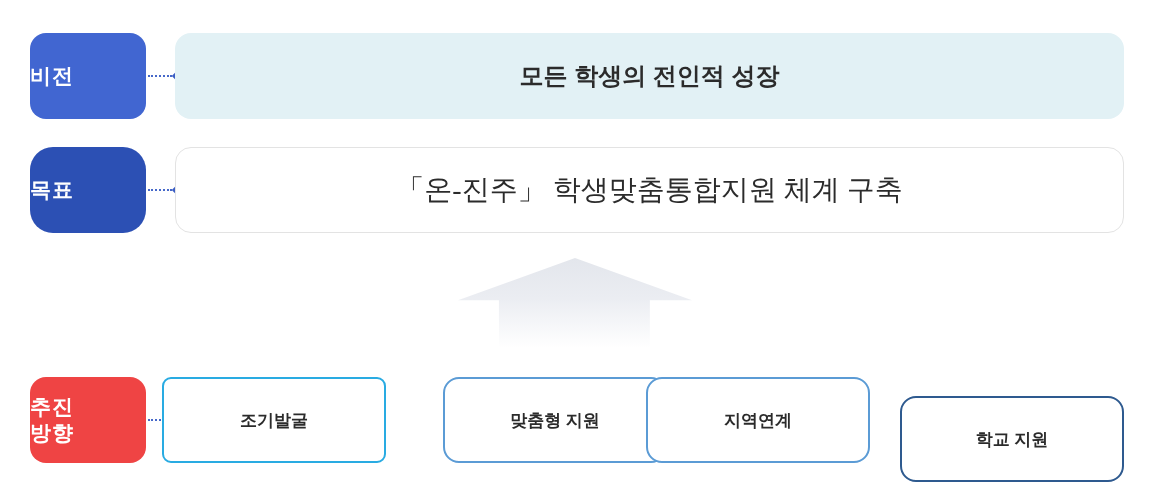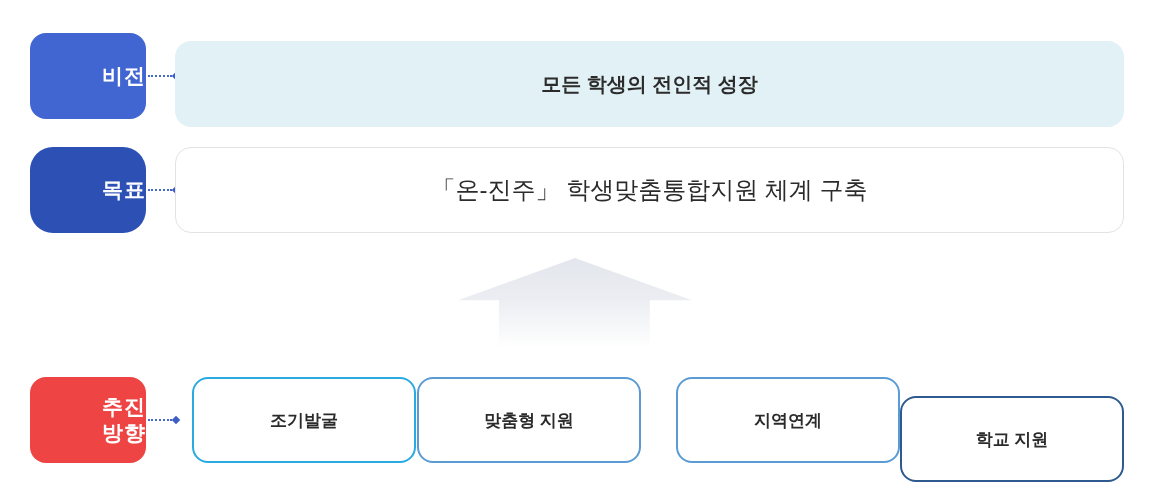--- a/index.html
+++ b/index.html
@@ -21,21 +21,21 @@
     left: 30px;
     width: 116px;
     height: 86px;
     border-radius: 16px;
     color: #ffffff;
     font-size: 21px;
     font-weight: 700;
     letter-spacing: 1px;
     display: flex;
     flex-direction: column;
-    align-items: flex-end;
+    align-items: flex-start;
     justify-content: center;
     line-height: 1.25;
   }
   
   .connector {
     position: absolute;
     left: 148px;
     width: 24px;
     height: 0;
     border-top: 2px dotted #4668c9;
@@ -56,31 +56,32 @@
     width: 949px;
     height: 86px;
     border-radius: 16px;
     display: flex;
     align-items: center;
     justify-content: center;
     color: #2b2b2b;
     box-sizing: border-box;
   }
   .vision-box {
-    top: 41px;
+    top: 33px;
     background: #e2f1f5;
-    font-size: 20px;
+    font-size: 24px;
     font-weight: 700;
   }
   .goal-box {
     top: 147px;
     background: #ffffff;
     border: 1px solid #e3e3e3;
-    font-size: 24px;
+    font-size: 28px;
     font-weight: 500;
+    font-family: Liberation Serif, serif;
   }
   
   .up-arrow {
     position: absolute;
     left: 458px;
     top: 258px;
     width: 234px;
     height: 90px;
     background: linear-gradient(to bottom, #e3e6ec 0%, #ebedf2 45%, rgba(255,255,255,0) 100%);
     clip-path: polygon(50% 0%, 100% 47%, 82% 47%, 82% 100%, 17.5% 100%, 17.5% 47%, 0% 47%);
@@ -95,23 +96,23 @@
     border: 2px solid #5b9bd5;
     border-radius: 16px;
     box-sizing: border-box;
     display: flex;
     align-items: center;
     justify-content: center;
     color: #2b2b2b;
     font-size: 17px;
     font-weight: 600;
   }
-  .item-0 { left: 192px; }
+  .item-0 { left: 162px; border-radius: 9px; }
   .item-1 { left: 417px; }
-  .item-2 { left: 676px; }
+  .item-2 { left: 646px; }
   .item-3 { left: 900px; margin-top: 19px; }
 </style>
 </head>
 <body>
 
 <div class="stage">
 
   <div class="badge" style="top: 33px; background-color: rgb(65, 102, 209);">
     <span>비전</span>
   </div>
@@ -138,21 +139,21 @@
     <span>추진</span>
     <span>방향</span>
   </div>
   <div class="connector" style="top:419px;">
     <span class="diamond"></span>
   </div>
 
   <div class="item-box item-0" style="border-color: rgb(41, 171, 226);">
     <span>조기발굴</span>
   </div>
-  <div class="item-box item-1" style="border-color: rgb(91, 155, 213);">
+  <div class="item-box item-1" style="border-color: rgb(91, 155, 213); margin-left: 26px;">
     <span>맞춤형 지원</span>
   </div>
   <div class="item-box item-2" style="border-color: rgb(91, 155, 213);">
     <span>지역연계</span>
   </div>
   <div class="item-box item-3" style="border-color: rgb(46, 90, 143);">
     <span>학교 지원</span>
   </div>
 
 </div>

